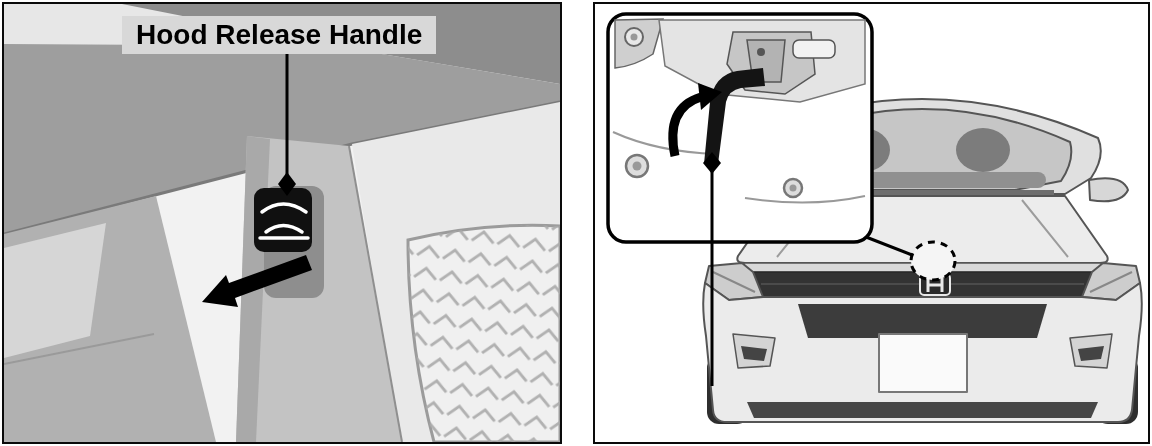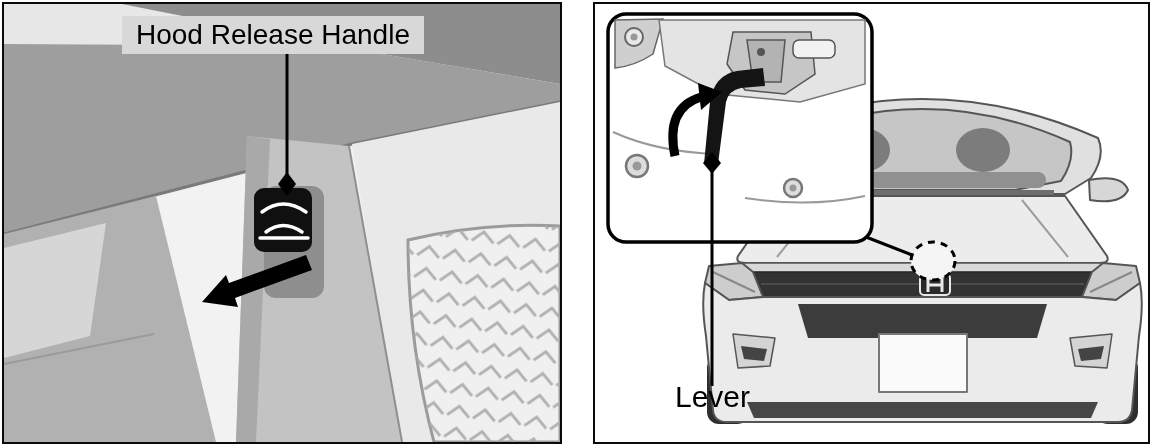--- a/index.html
+++ b/index.html
@@ -1,19 +1,19 @@
 <!DOCTYPE html>
 <html><head>
 <meta charset="utf-8">
 <style>
   html,body{margin:0;padding:0;background:#ffffff;}
   body{font-family:"Liberation Sans",sans-serif;}
   .stage{position:relative;width:1152px;height:446px;background:#ffffff;overflow:hidden;}
   .panel{position:absolute;top:2px;height:438px;border:2px solid #0a0a0a;background:#ffffff;}
-  .panel-left{left:2px;width:556px;}
+  .panel-left{left:2px;width:556px;font-weight:bold;}
   .panel-right{left:593px;width:553px;}
   .panel svg{position:absolute;left:0;top:0;width:100%;height:100%;display:block;}
   .label{position:absolute;color:#000;white-space:nowrap;line-height:1.15;}
   .label-boxed{background:#d8d8d8;padding:3px 14px;}
   .label-hood{left:118px;top:12px;font-size:28px;}
   .label-pull{left:163px;top:302px;font-size:28px;}
   .label-lever{left:80px;top:376px;font-size:30px;}
 </style>
 </head>
 <body>
@@ -115,16 +115,15 @@
         <circle cx="198" cy="184" r="9" fill="#dddddd" stroke="#777777" stroke-width="2.5"></circle>
         <circle cx="198" cy="184" r="3.5" fill="#999999"></circle>
         <path d="M109,160 L123,160 L131,98 Q134,86 146,84 L170,82 L168,64 L142,67 Q119,71 115,98 Z" fill="#141414"></path>
         <path d="M80,152 Q70,104 106,93" fill="none" stroke="#000000" stroke-width="9"></path>
         <polygon points="127,88 103,79 106,106" fill="#000000"></polygon>
       </g>
 
       <line x1="117" y1="162" x2="117" y2="382" stroke="#000000" stroke-width="3"></line>
       <polygon points="117,148 126,159 117,170 108,159" fill="#000000"></polygon>
     </svg>
-    <div class="label label-lever">Lever</div>
   </div>
 
 </div>
 
 </body></html>

